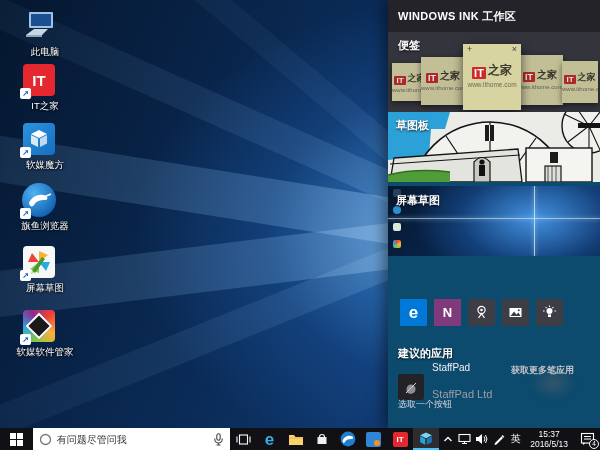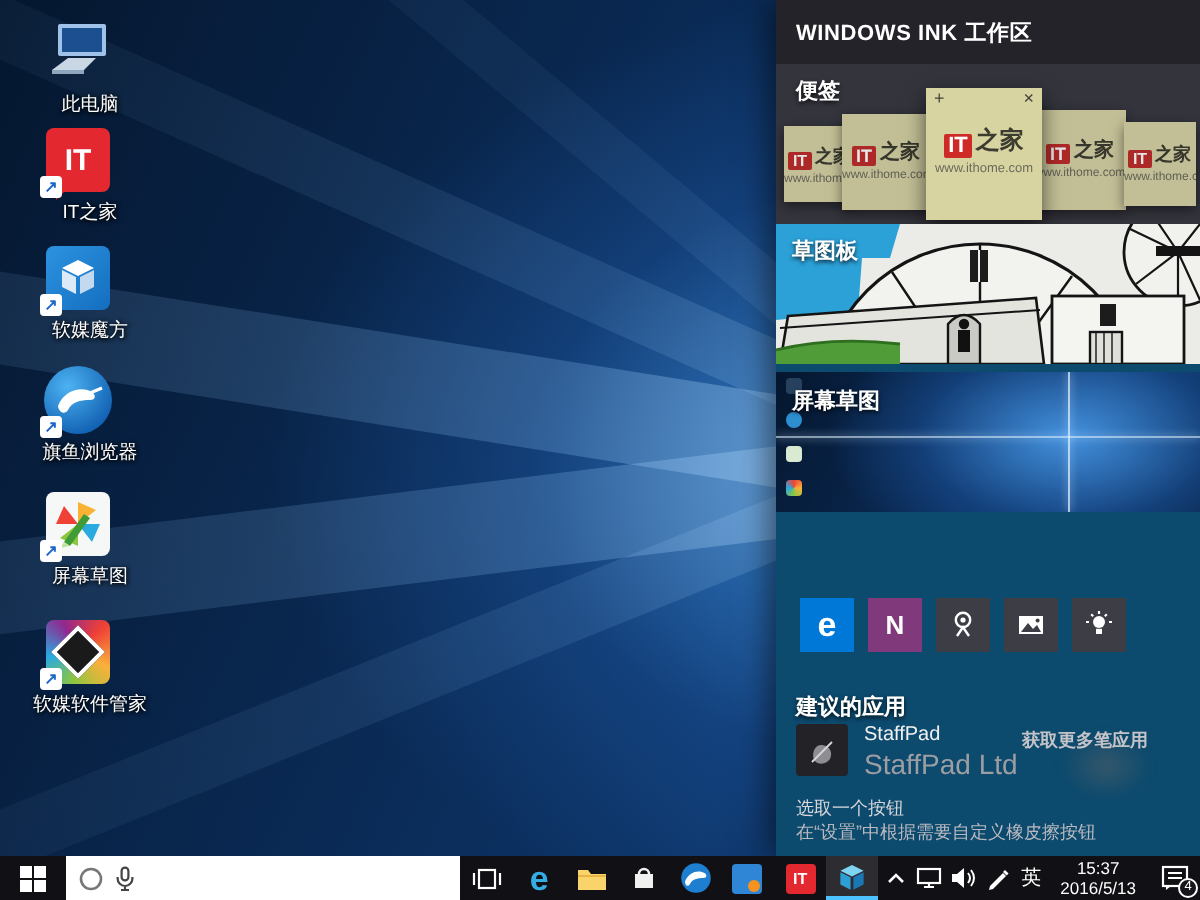--- a/index.html
+++ b/index.html
@@ -68,24 +68,24 @@
   #sec-recent { position:absolute; left:0; top:262px; width:212px; height:82px; }
   #sec-recent .sec-label { position:absolute; left:10px; top:13px; }
   .tiles { position:absolute; left:12px; top:37px; display:flex; gap:7px; }
   .tile { width:27px; height:27px; display:flex; align-items:center; justify-content:center; cursor:pointer; }
   .tile.dark { background:#3d3d45; }
   .tile .eletter { color:#fff; font-weight:bold; font-size:17px; line-height:1; }
   .tile .nletter { color:#fff; font-weight:bold; font-size:13px; line-height:1; }
 
   #sec-suggest { position:absolute; left:0; top:344px; width:196px; height:52px; }
   #sec-suggest .sec-label { position:absolute; left:10px; top:2px; }
-  .app-row { position:absolute; left:10px; top:18px; display:flex; align-items:flex-start; gap:8px; cursor:pointer; }
+  .app-row { position:absolute; left:10px; top:18px; display:flex; align-items:flex-end; gap:8px; cursor:pointer; }
   .app-ico { width:26px; height:26px; background:#232327; border-radius:2px; display:flex; align-items:center; justify-content:center; }
   .app-name { font-size:10px; color:#f0f0f0; }
-  .app-pub { font-size:14px; color:#9d9da4; margin-top:1px; }
+  .app-pub { font-size:11px; color:#9d9da4; margin-top:15px; }
   .more-link { position:absolute; right:10px; top:20px; font-size:9px; color:#c3c3c8; cursor:pointer;font-weight:bold; }
   .blur-blob { position:absolute; right:8px; top:22px; width:46px; height:34px; border-radius:50%;
     background:radial-gradient(ellipse, rgba(150,120,100,.30), rgba(150,120,100,0) 70%); filter:blur(3px); }
 
   #sec-footer { position:absolute; left:0; top:396px; width:212px; height:32px; }
   .foot1 { position:absolute; left:10px; top:2px; font-size:9px; color:#d6d6da; }
   .foot2 { position:absolute; left:10px; top:14px; font-size:9px; color:#b9b9bf; }
 
   
   #taskbar { position:absolute; left:0; top:428px; width:600px; height:22px; background:#101015; display:flex; align-items:stretch; }
@@ -324,37 +324,37 @@
         <div>
           <div class="app-name">StaffPad</div>
           <div class="app-pub">StaffPad Ltd</div>
         </div>
       </div>
       <span class="more-link">获取更多笔应用</span>
     </div>
 
     <div id="sec-footer">
       <div class="foot1">选取一个按钮</div>
-      <div class="foot2">在“设置”中根据需要自定义橡皮擦按钮</div>
     </div>
   </div>
 
   <div id="taskbar">
     <div class="tb-btn" id="start-btn">
       <span class="winlogo">
           <i></i>
           <i></i>
           <i></i>
           <i></i>
         </span>
     </div>
     <div id="searchbox">
       <svg width="13" height="13" viewBox="0 0 13 13">
         <circle cx="6.5" cy="6.5" r="5" fill="none" stroke="#777" stroke-width="1.3"></circle>
       </svg>
+      <input type="text" placeholder="有问题尽管问我" style="">
       <svg width="11" height="13" viewBox="0 0 11 13">
         <rect x="3.8" y="0.8" width="3.4" height="6.4" rx="1.7" fill="none" stroke="#444" stroke-width="1.1"></rect>
         <path d="M1.8,5.5 V6.3 a3.7,3.7 0 0 0 7.4,0 V5.5 M5.5,10 V12 M3.5,12 H7.5" fill="none" stroke="#444" stroke-width="1.1"></path>
       </svg>
     </div>
 
     <div class="tb-app">
       <svg width="15" height="13" viewBox="0 0 15 13">
         <rect x="3.5" y="2" width="8" height="9" fill="none" stroke="#fff" stroke-width="1.1"></rect>
         <path d="M1,3.5 V9.5 M14,3.5 V9.5" stroke="#fff" stroke-width="1.1"></path>

